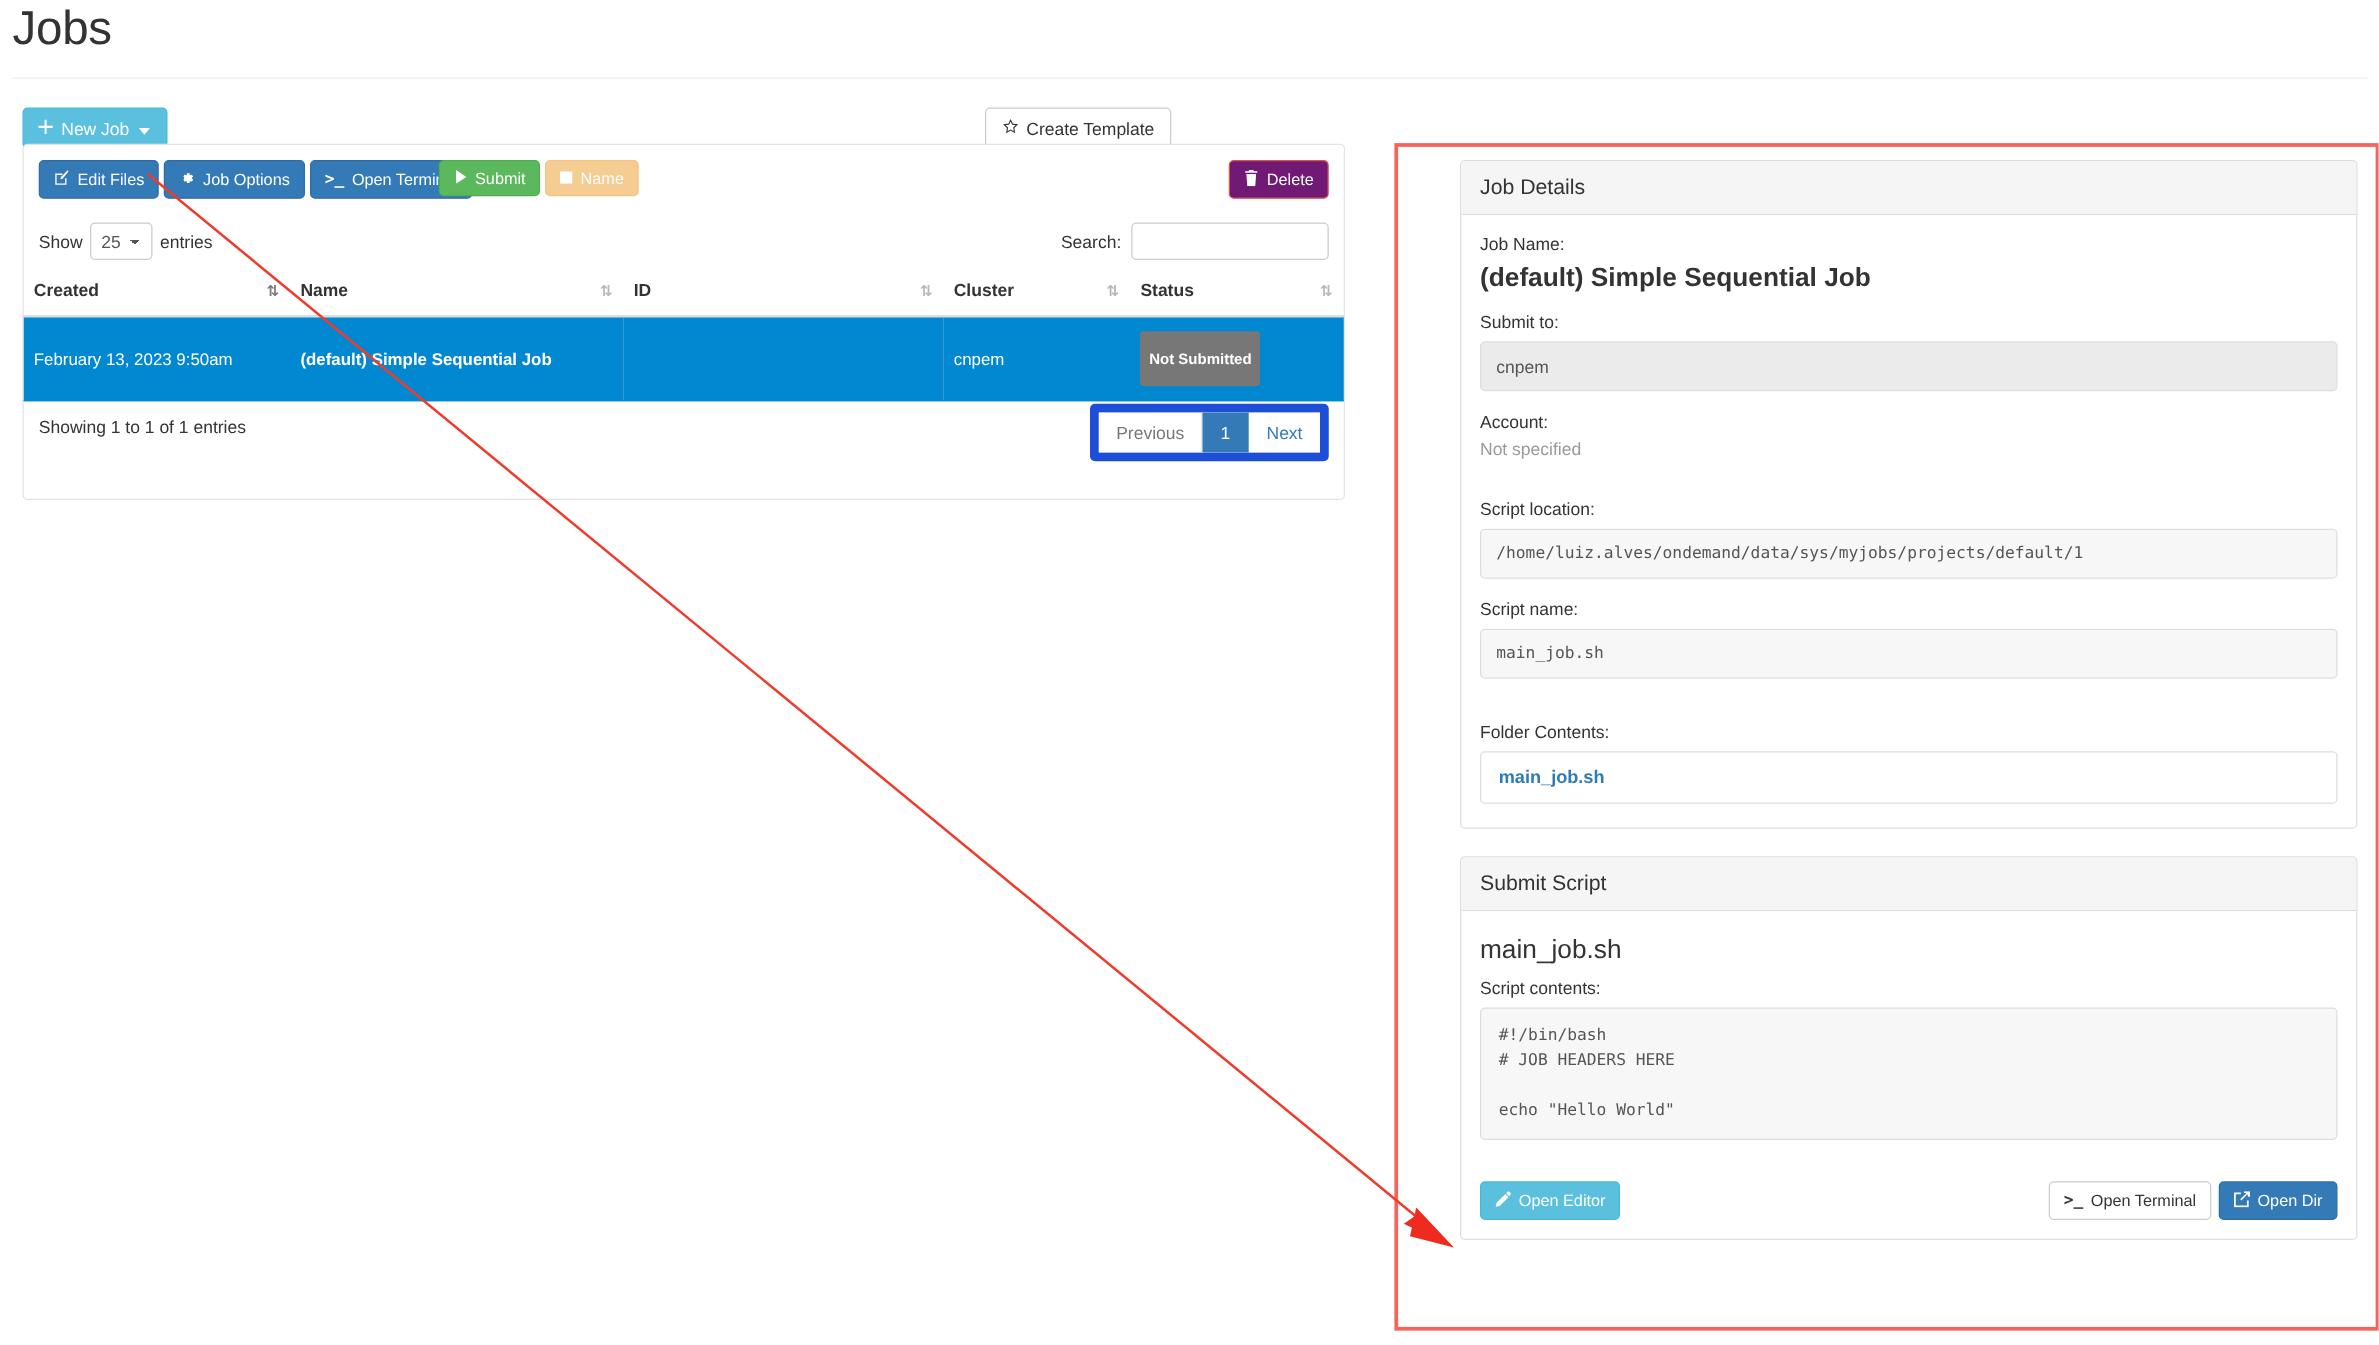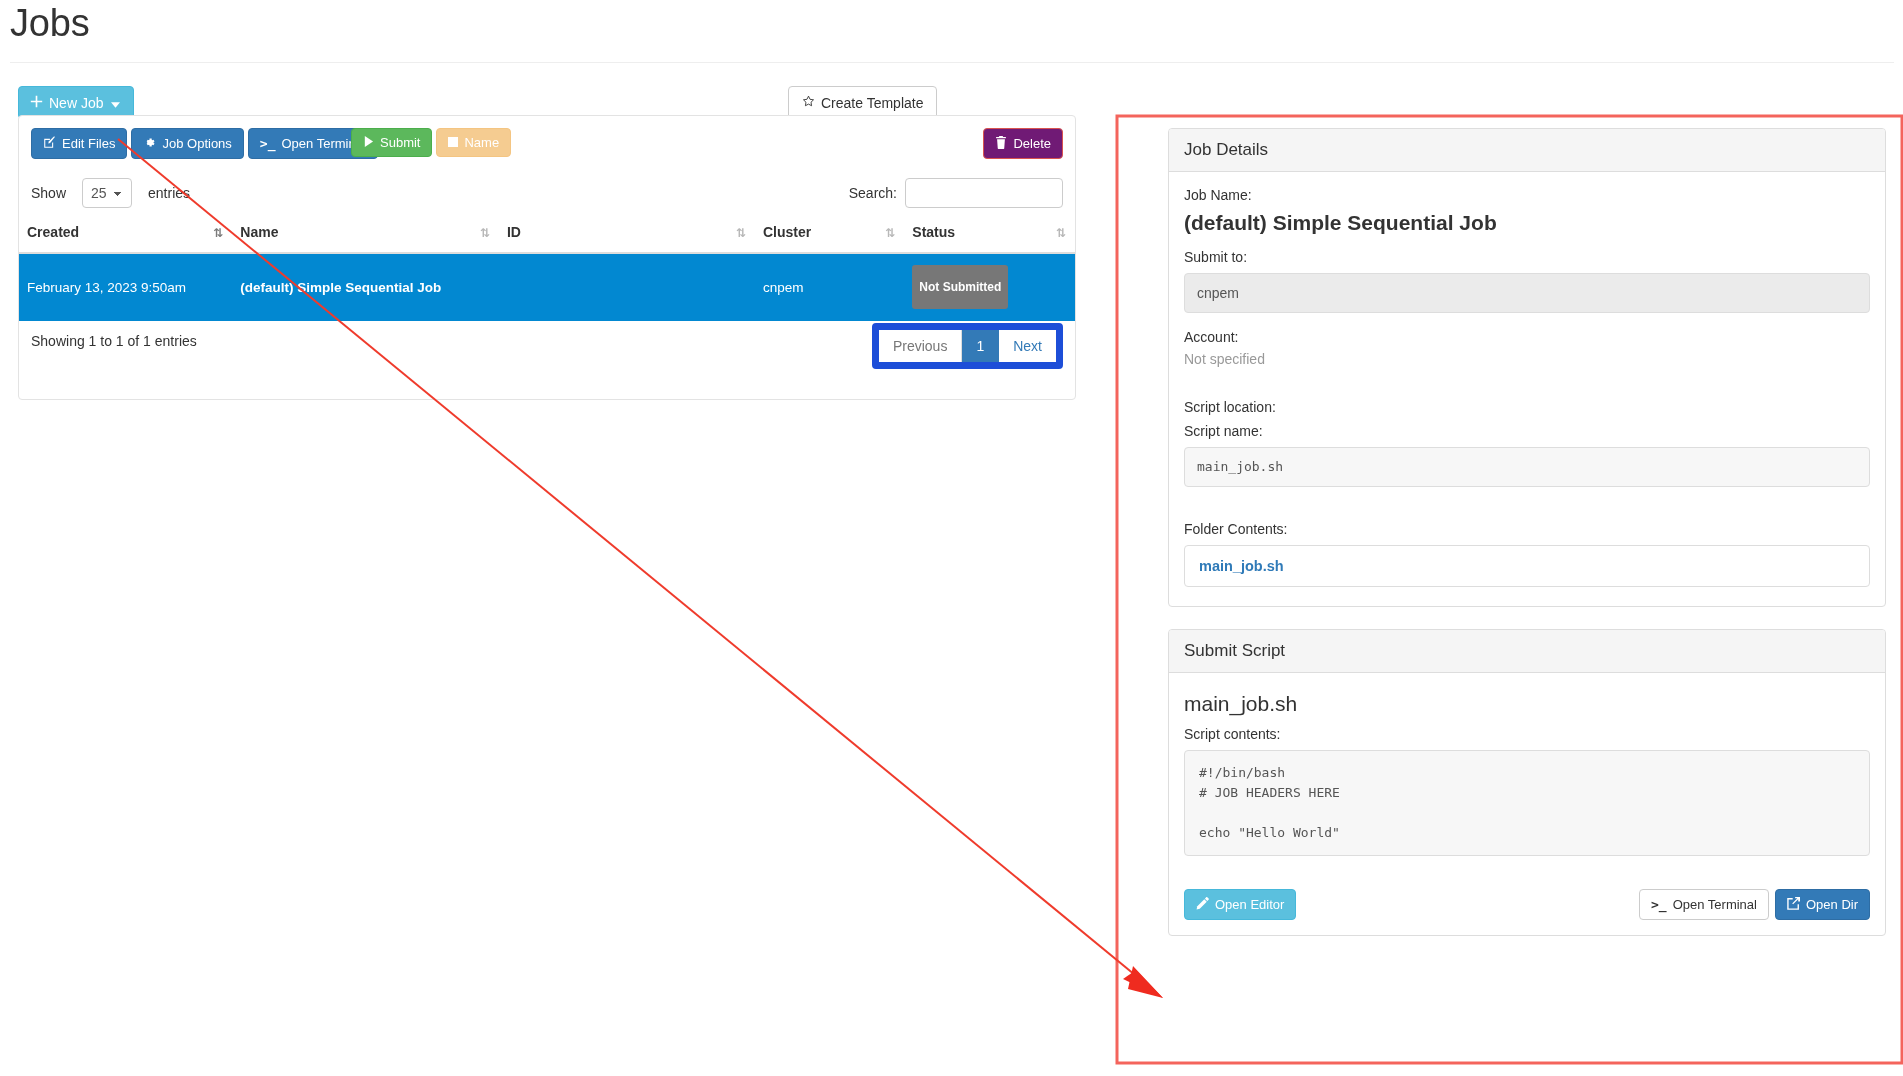--- a/index.html
+++ b/index.html
@@ -86,21 +86,21 @@
   .act-group-2 { position: absolute; left: 332px; top: 12px; display: flex; gap: 4px; }
   .act-delete { position: absolute; right: 12px; top: 12px; }
 
   .btn-sm { font-size: 13px; padding: 7px 11px; }
 
   
   .dt-top { position: relative; height: 42px; padding: 0 12px; }
   .dt-length {
     position: absolute; left: 12px; top: 6px;
     font-size: 14px; color: #333;
-    display: flex; align-items: center; gap: 16px;
+    display: flex; align-items: center; gap: 6px;
   }
   .dt-select {
     appearance: none;
     -webkit-appearance: none;
     background: #fff;
     border: 1px solid #ccc;
     border-radius: 4px;
     font-size: 14px;
     font-family: "Liberation Sans", sans-serif;
     color: #555;
@@ -468,20 +468,21 @@
         <div class="fld-label">Job Name:</div>
         <div class="job-name-big">(default) Simple Sequential Job</div>
 
         <div class="fld-label">Submit to:</div>
         <div class="readonly-box" style="background:#ebebeb;font-family:'Liberation Sans',sans-serif;font-size:14px;">cnpem</div>
 
         <div class="fld-label tight">Account:</div>
         <div class="muted" style="margin-bottom:32px;">Not specified</div>
 
         <div class="fld-label">Script location:</div>
+        <div class="readonly-box">/home/luiz.alves/ondemand/data/sys/myjobs/projects/default/1</div>
 
         <div class="fld-label">Script name:</div>
         <div class="readonly-box" style="margin-bottom:34px;">main_job.sh</div>
 
         <div class="fld-label">Folder Contents:</div>
         <div class="folder-box">
           <a class="folder-link">main_job.sh</a>
         </div>
 
       </div>

